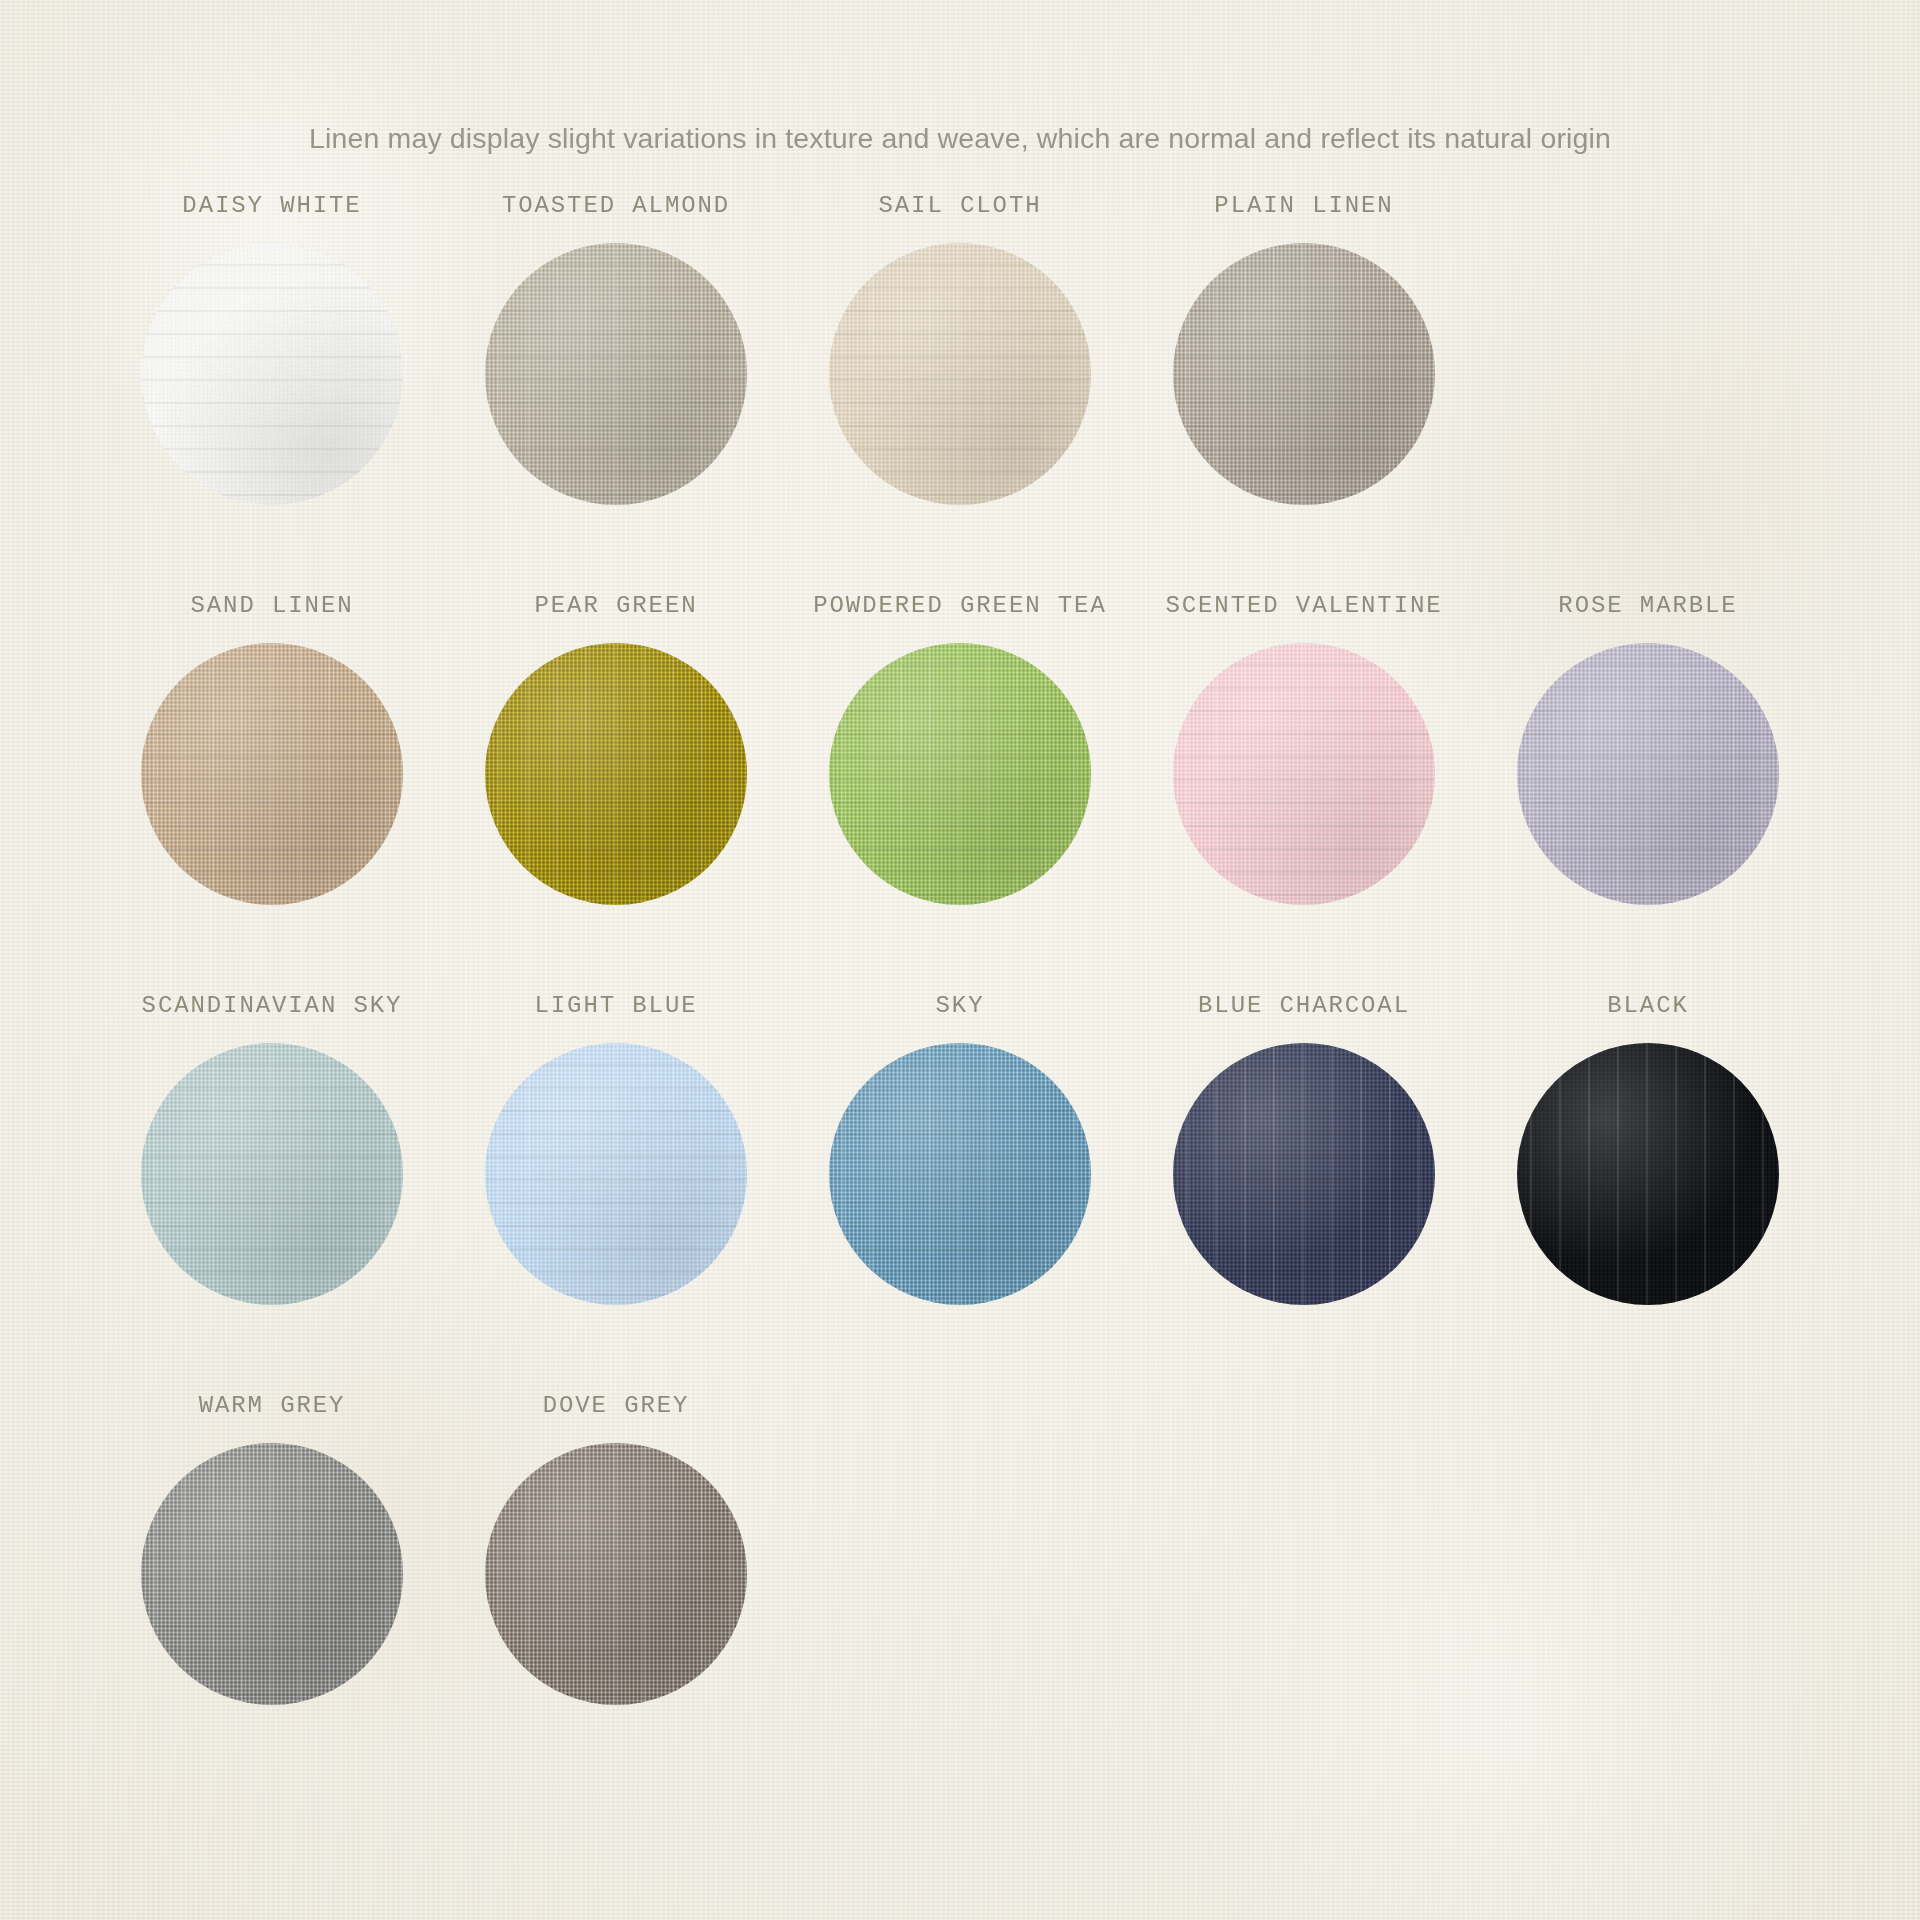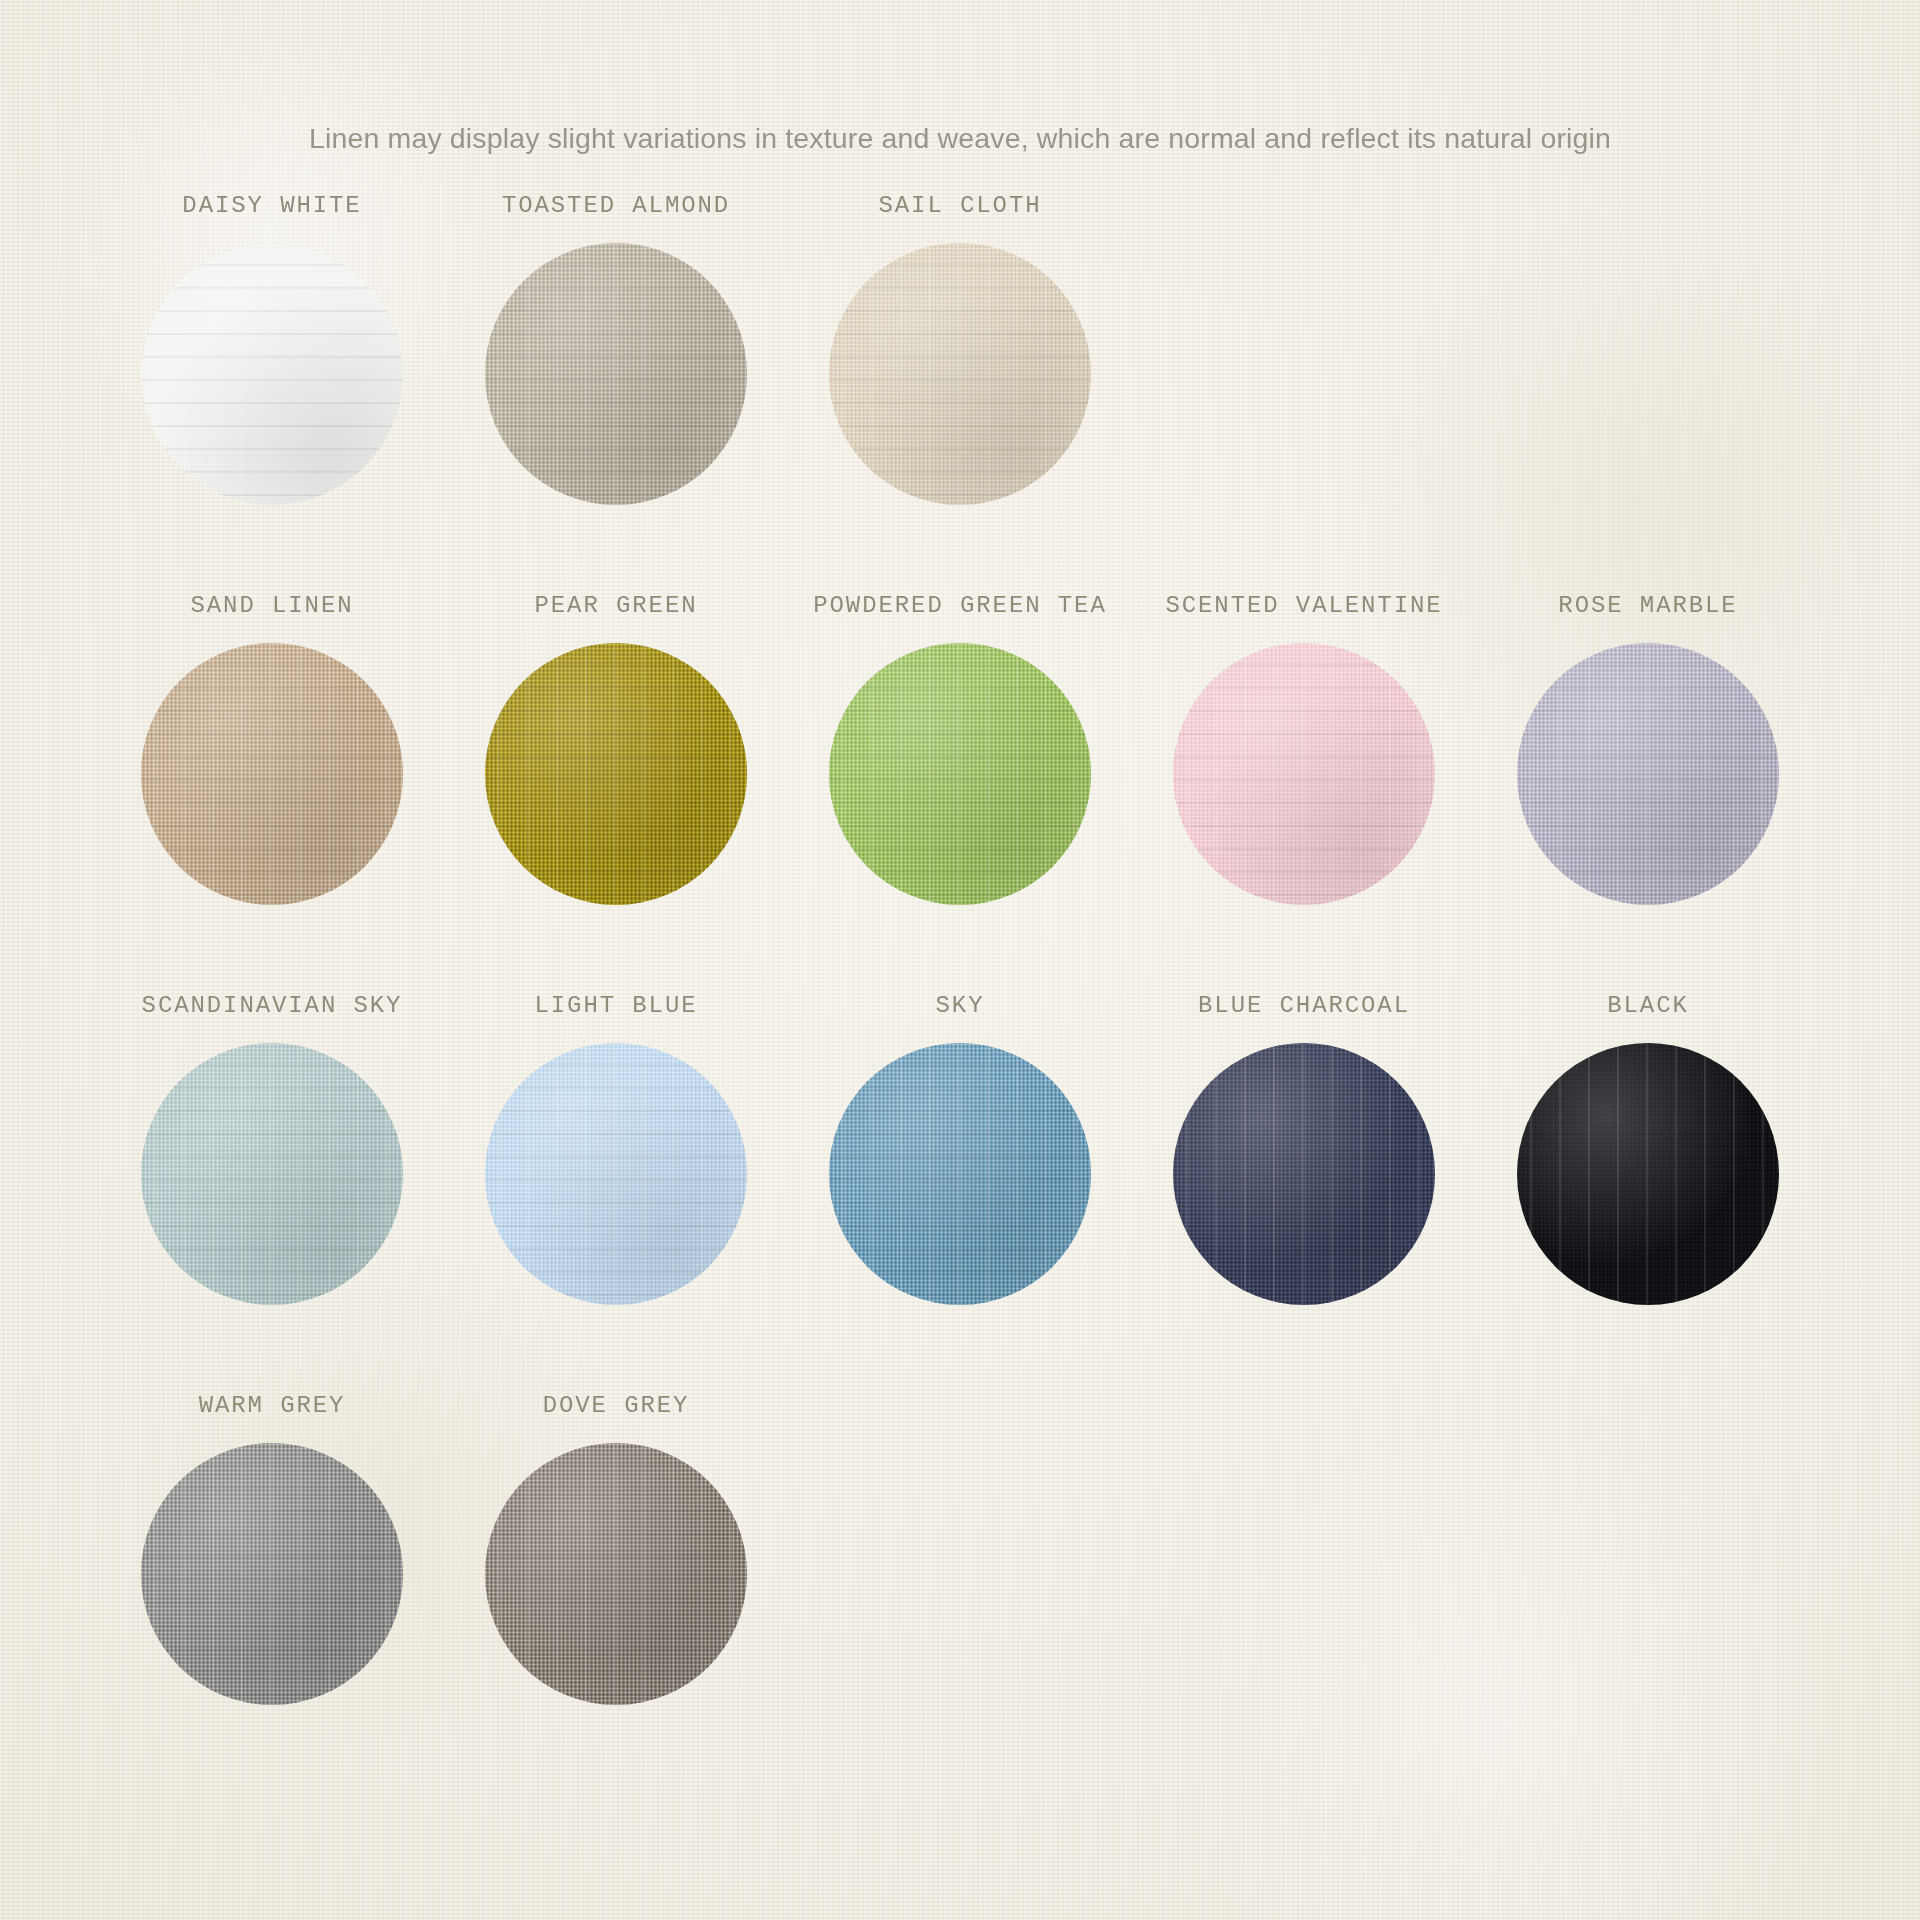--- a/index.html
+++ b/index.html
@@ -204,20 +204,28 @@
           </div>
         </div>
         <div class="swatch-cell">
           <div class="swatch-label">SAIL CLOTH</div>
           <div class="swatch-circle" style="background-color: rgb(221, 210, 189);">
             <div class="weave"></div>
             <div class="slubs"></div>
             <div class="shade"></div>
           </div>
         </div>
+        <div class="swatch-cell">
+          <div class="swatch-label">PLAIN LINEN</div>
+          <div class="swatch-circle" style="background-color: rgb(174, 166, 153);">
+            <div class="weave"></div>
+            <div class="slubs"></div>
+            <div class="shade"></div>
+          </div>
+        </div>
       </div>
       <div class="swatch-row">
         <div class="swatch-cell">
           <div class="swatch-label">SAND LINEN</div>
           <div class="swatch-circle" style="background-color: rgb(196, 171, 141);">
             <div class="weave"></div>
             <div class="slubs"></div>
             <div class="shade"></div>
           </div>
         </div>

